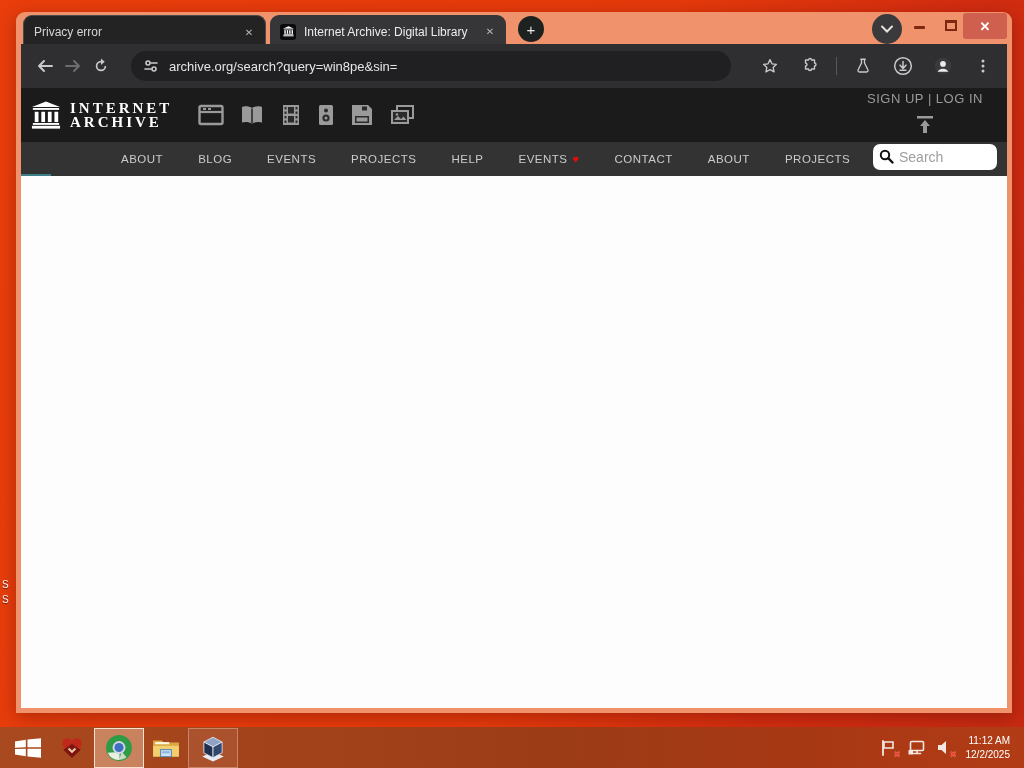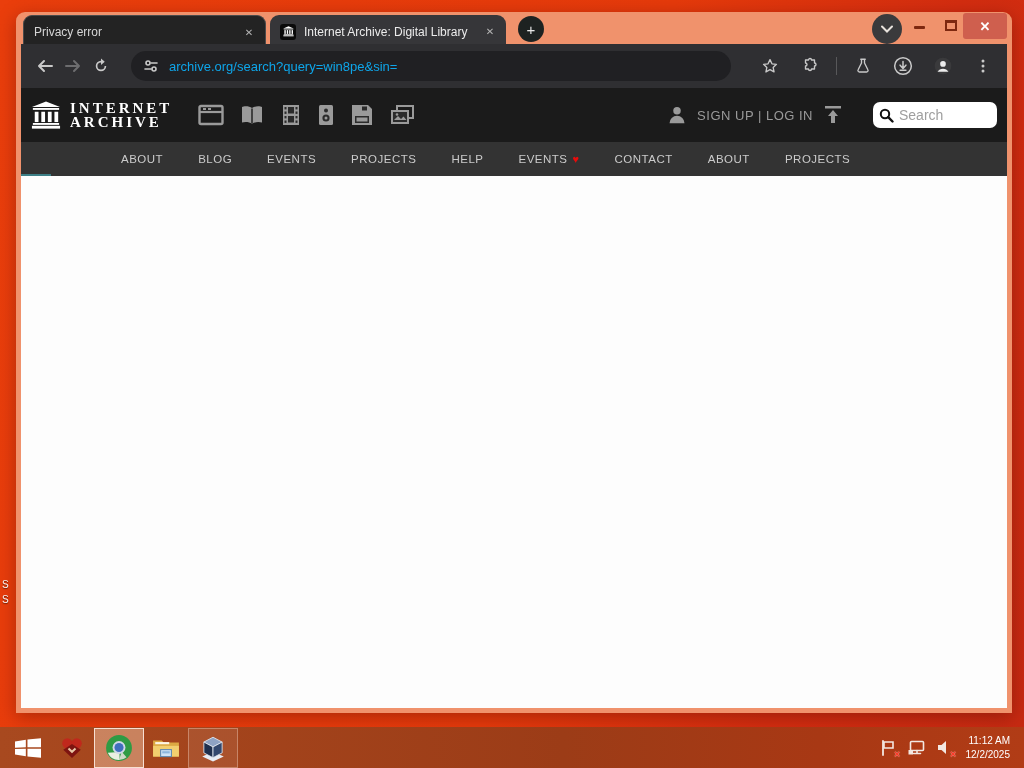--- a/index.html
+++ b/index.html
@@ -35,31 +35,31 @@
              border:2px solid #7e2810; border-top-width:3px; background:transparent; }
   .win-close { position:absolute; right:0; top:1px; width:44px; height:26px; background:#cf5f4e;
                border-radius:3px; color:#fff; font-size:13px; font-weight:bold;
                display:flex; align-items:center; justify-content:center; }
 
   
   .toolbar { height:44px; background:#2f2f32; display:flex; align-items:center; padding:0 10px; }
   .tb-icon { width:28px; height:28px; display:flex; align-items:center; justify-content:center; border-radius:50%; }
   .url-pill { height:30px; width:600px; background:#202023; border-radius:15px; margin-left:16px;
               display:flex; align-items:center; padding:0 12px; gap:10px; }
-  .url-text { color:#0ea5e9; font-size:13px; white-space:nowrap;text-align:center; }
+  .url-text { color:#e5e5e5; font-size:13px; white-space:nowrap;text-align:center; }
   .tb-right { margin-left:auto; display:flex; align-items:center; gap:12px; }
   .tb-sep { width:1px; height:18px; background:#58585a; }
 
   
   .content { height:620px; background:#fdfdfd; position:relative; overflow:hidden; }
   .ia-header { height:54px; background:#1b1b1b; display:flex; align-items:center; padding:9px 10px; }
   .ia-logotext { margin-left:9px; font-family:"Liberation Serif", serif; font-weight:bold; color:#fff;
                  font-size:15px; letter-spacing:3px; line-height:14px; white-space:nowrap; }
   .media-icons { display:flex; margin-left:26px; gap:15px; align-items:center; }
-  .hdr-right { margin-left:auto; display:flex; align-items:center; gap:10px; }
+  .hdr-right { margin-left:auto; display:flex; align-items:center; gap:10px;flex-direction:column; }
   .signup { color:#9a9a9a; font-size:13px; letter-spacing:.5px; white-space:nowrap; }
   .search-pill { width:124px; height:26px; background:#fff; border-radius:7px; display:flex; align-items:center;
                  padding:0 6px; gap:5px; margin-left:20px; }
   .search-pill input { border:none; outline:none; width:86px; font-size:14px; color:#333;
                        font-family:"Liberation Sans", sans-serif; background:transparent; }
   .search-pill input::placeholder { color:#9e9e9e; }
   .ia-nav { height:34px; background:#333; display:flex; align-items:center; padding-left:100px; gap:35px; }
   .nav-item { color:#cbcbcb; font-size:11.5px; letter-spacing:.5px; white-space:nowrap; display:flex; align-items:center; gap:5px; }
   .heart { color:#e80c0c; font-size:11px; }
   .nav-sliver { position:absolute; left:0; top:86px; width:30px; height:2px; background:#3d7f86; }

